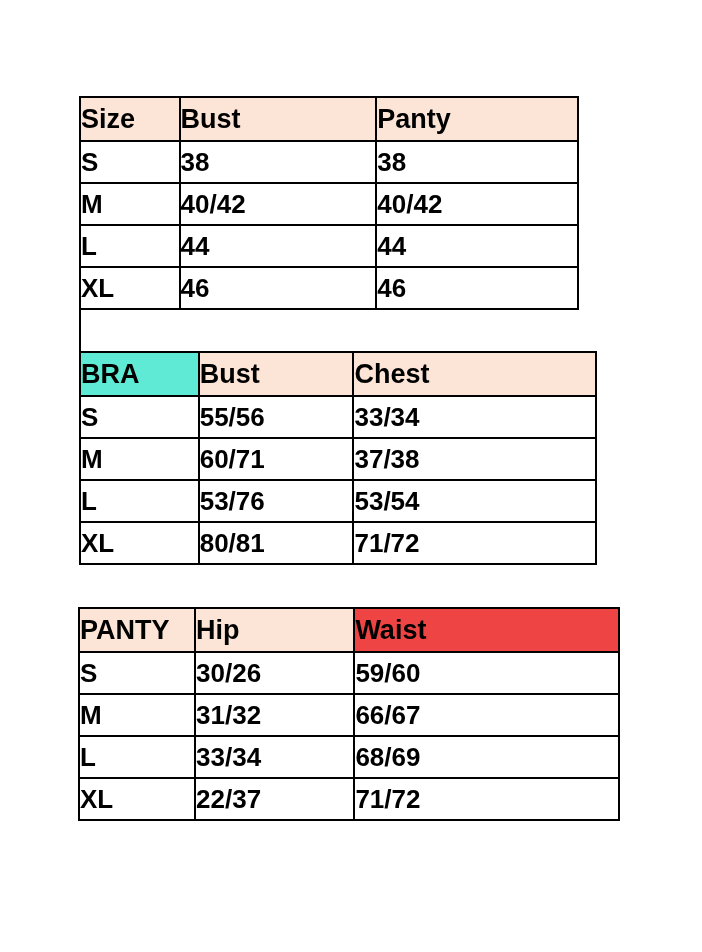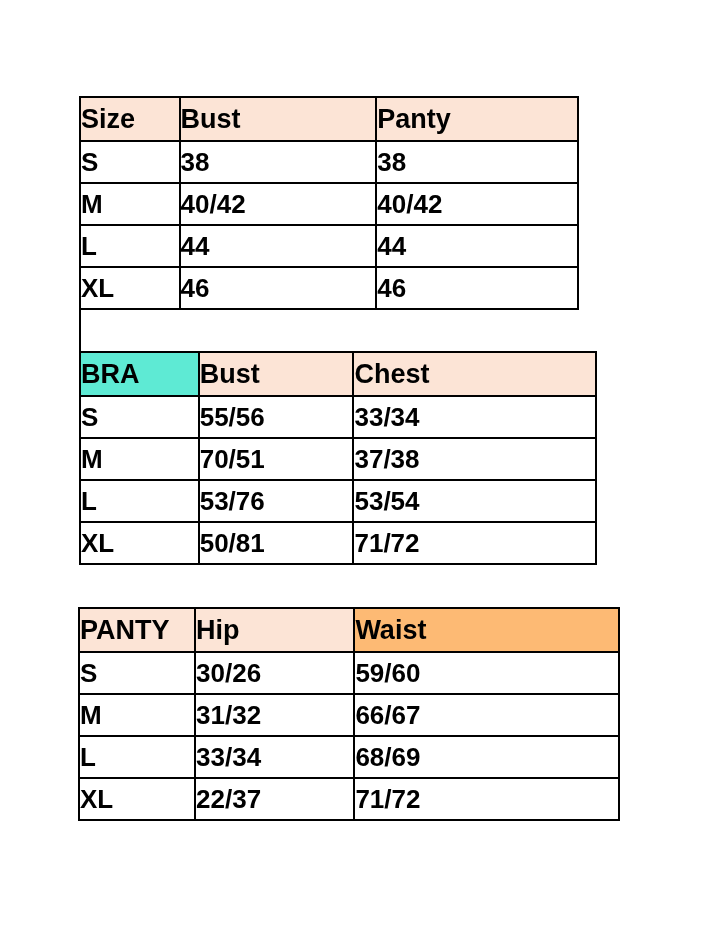--- a/index.html
+++ b/index.html
@@ -121,47 +121,47 @@
     </tr>
   </thead>
   <tbody>
     <tr>
       <td>S</td>
       <td>55/56</td>
       <td>33/34</td>
     </tr>
     <tr>
       <td>M</td>
-      <td>70/51</td>
+      <td>60/71</td>
       <td>37/38</td>
     </tr>
     <tr>
       <td>L</td>
       <td>53/76</td>
       <td>53/54</td>
     </tr>
     <tr>
       <td>XL</td>
-      <td>50/81</td>
+      <td>80/81</td>
       <td>71/72</td>
     </tr>
   </tbody>
 </table>
 
 <table class="chart" id="t3">
   <colgroup>
       <col class="c1">
       <col class="c2">
       <col class="c3">
     </colgroup>
   <thead>
     <tr>
       <th style="background: rgb(252, 228, 214);">PANTY</th>
       <th style="background: rgb(252, 228, 214); margin-left: 48px;">Hip</th>
-      <th style="background: #fdba74;">Waist</th>
+      <th style="background: #ef4444;">Waist</th>
     </tr>
   </thead>
   <tbody>
     <tr>
       <td>S</td>
       <td>30/26</td>
       <td>59/60</td>
     </tr>
     <tr>
       <td>M</td>

